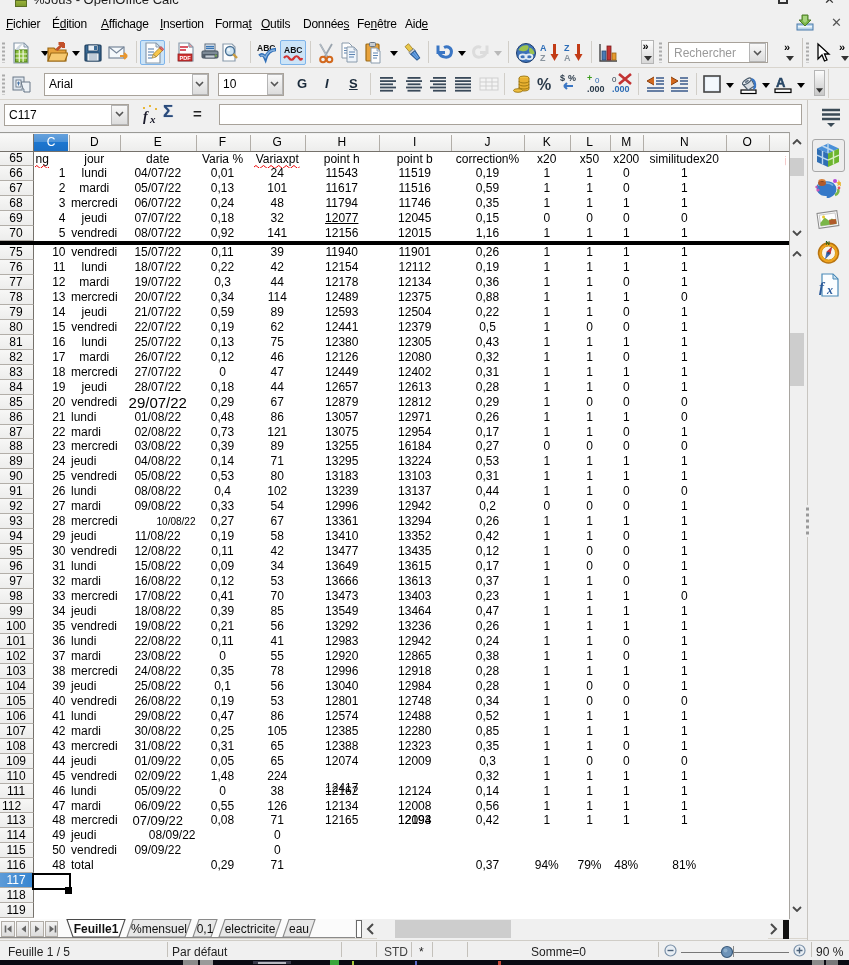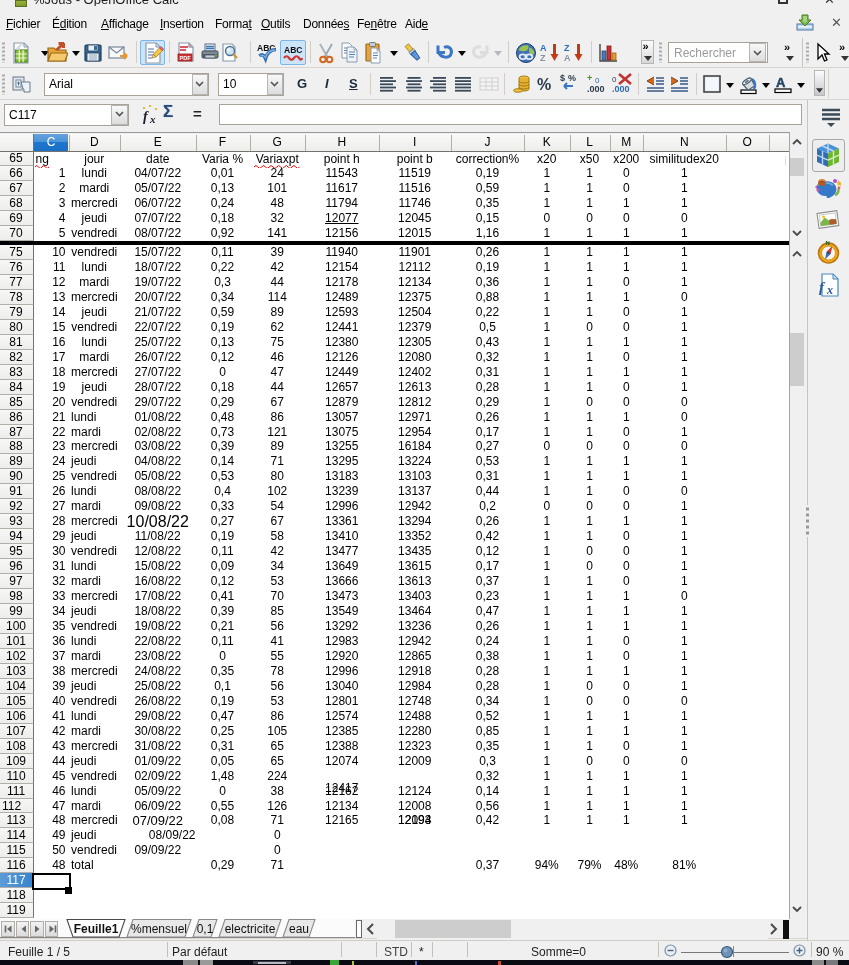--- a/index.html
+++ b/index.html
@@ -741,21 +741,21 @@
 <div class="txt" style="left:249.5px;top:379.64px;width:55.5px;text-align:center;font-size:12px;line-height:15px;color:#000;font-weight:normal;">44</div>
 <div class="txt" style="left:305px;top:379.64px;width:73.5px;text-align:center;font-size:12px;line-height:15px;color:#000;font-weight:normal;">12657</div>
 <div class="txt" style="left:378.5px;top:379.64px;width:72.5px;text-align:center;font-size:12px;line-height:15px;color:#000;font-weight:normal;">12613</div>
 <div class="txt" style="left:451px;top:379.64px;width:73px;text-align:center;font-size:12px;line-height:15px;color:#000;font-weight:normal;">0,28</div>
 <div class="txt" style="left:524px;top:379.64px;width:45.5px;text-align:center;font-size:12px;line-height:15px;color:#000;font-weight:normal;">1</div>
 <div class="txt" style="left:569.5px;top:379.64px;width:40.0px;text-align:center;font-size:12px;line-height:15px;color:#000;font-weight:normal;">1</div>
 <div class="txt" style="left:609.5px;top:379.64px;width:33.5px;text-align:center;font-size:12px;line-height:15px;color:#000;font-weight:normal;">0</div>
 <div class="txt" style="left:643px;top:379.64px;width:82.5px;text-align:center;font-size:12px;line-height:15px;color:#000;font-weight:normal;">1</div>
 <div class="txt" style="left:-54.5px;top:394.6px;width:120px;text-align:right;font-size:12px;line-height:15px;color:#000;">20</div>
 <div class="txt" style="left:68.5px;top:394.6px;width:51.5px;text-align:center;font-size:12px;line-height:15px;color:#000;font-weight:normal;">vendredi</div>
-<div class="txt" style="left:120px;top:394.6px;width:75.5px;text-align:center;font-size:12px;line-height:15px;color:#000;font-weight:normal;">29/07/22</div>
+<div class="txt" style="left:120px;top:394.6px;width:75.5px;text-align:center;font-size:15px;line-height:15px;color:#000;font-weight:normal;">29/07/22</div>
 <div class="txt" style="left:195.5px;top:394.6px;width:54.0px;text-align:center;font-size:12px;line-height:15px;color:#000;font-weight:normal;">0,29</div>
 <div class="txt" style="left:249.5px;top:394.6px;width:55.5px;text-align:center;font-size:12px;line-height:15px;color:#000;font-weight:normal;">67</div>
 <div class="txt" style="left:305px;top:394.6px;width:73.5px;text-align:center;font-size:12px;line-height:15px;color:#000;font-weight:normal;">12879</div>
 <div class="txt" style="left:378.5px;top:394.6px;width:72.5px;text-align:center;font-size:12px;line-height:15px;color:#000;font-weight:normal;">12812</div>
 <div class="txt" style="left:451px;top:394.6px;width:73px;text-align:center;font-size:12px;line-height:15px;color:#000;font-weight:normal;">0,29</div>
 <div class="txt" style="left:524px;top:394.6px;width:45.5px;text-align:center;font-size:12px;line-height:15px;color:#000;font-weight:normal;">1</div>
 <div class="txt" style="left:569.5px;top:394.6px;width:40.0px;text-align:center;font-size:12px;line-height:15px;color:#000;font-weight:normal;">0</div>
 <div class="txt" style="left:609.5px;top:394.6px;width:33.5px;text-align:center;font-size:12px;line-height:15px;color:#000;font-weight:normal;">0</div>
 <div class="txt" style="left:643px;top:394.6px;width:82.5px;text-align:center;font-size:12px;line-height:15px;color:#000;font-weight:normal;">0</div>
 <div class="txt" style="left:-54.5px;top:409.56px;width:120px;text-align:right;font-size:12px;line-height:15px;color:#000;">21</div>
@@ -837,21 +837,21 @@
 <div class="txt" style="left:249.5px;top:499.32000000000005px;width:55.5px;text-align:center;font-size:12px;line-height:15px;color:#000;font-weight:normal;">54</div>
 <div class="txt" style="left:305px;top:499.32000000000005px;width:73.5px;text-align:center;font-size:12px;line-height:15px;color:#000;font-weight:normal;">12996</div>
 <div class="txt" style="left:378.5px;top:499.32000000000005px;width:72.5px;text-align:center;font-size:12px;line-height:15px;color:#000;font-weight:normal;">12942</div>
 <div class="txt" style="left:451px;top:499.32000000000005px;width:73px;text-align:center;font-size:12px;line-height:15px;color:#000;font-weight:normal;">0,2</div>
 <div class="txt" style="left:524px;top:499.32000000000005px;width:45.5px;text-align:center;font-size:12px;line-height:15px;color:#000;font-weight:normal;">0</div>
 <div class="txt" style="left:569.5px;top:499.32000000000005px;width:40.0px;text-align:center;font-size:12px;line-height:15px;color:#000;font-weight:normal;">0</div>
 <div class="txt" style="left:609.5px;top:499.32000000000005px;width:33.5px;text-align:center;font-size:12px;line-height:15px;color:#000;font-weight:normal;">0</div>
 <div class="txt" style="left:643px;top:499.32000000000005px;width:82.5px;text-align:center;font-size:12px;line-height:15px;color:#000;font-weight:normal;">1</div>
 <div class="txt" style="left:-54.5px;top:514.28px;width:120px;text-align:right;font-size:12px;line-height:15px;color:#000;">28</div>
 <div class="txt" style="left:71px;top:514.28px;font-size:12px;line-height:15px;color:#000;">mercredi</div>
-<div class="txt" style="left:120px;top:514.28px;width:75.5px;text-align:center;font-size:16px;line-height:15px;color:#000;font-weight:normal;">10/08/22</div>
+<div class="txt" style="left:120px;top:514.28px;width:75.5px;text-align:right;font-size:10px;line-height:15px;color:#000;font-weight:normal;">10/08/22</div>
 <div class="txt" style="left:195.5px;top:514.28px;width:54.0px;text-align:center;font-size:12px;line-height:15px;color:#000;font-weight:normal;">0,27</div>
 <div class="txt" style="left:249.5px;top:514.28px;width:55.5px;text-align:center;font-size:12px;line-height:15px;color:#000;font-weight:normal;">67</div>
 <div class="txt" style="left:305px;top:514.28px;width:73.5px;text-align:center;font-size:12px;line-height:15px;color:#000;font-weight:normal;">13361</div>
 <div class="txt" style="left:378.5px;top:514.28px;width:72.5px;text-align:center;font-size:12px;line-height:15px;color:#000;font-weight:normal;">13294</div>
 <div class="txt" style="left:451px;top:514.28px;width:73px;text-align:center;font-size:12px;line-height:15px;color:#000;font-weight:normal;">0,26</div>
 <div class="txt" style="left:524px;top:514.28px;width:45.5px;text-align:center;font-size:12px;line-height:15px;color:#000;font-weight:normal;">1</div>
 <div class="txt" style="left:569.5px;top:514.28px;width:40.0px;text-align:center;font-size:12px;line-height:15px;color:#000;font-weight:normal;">1</div>
 <div class="txt" style="left:609.5px;top:514.28px;width:33.5px;text-align:center;font-size:12px;line-height:15px;color:#000;font-weight:normal;">1</div>
 <div class="txt" style="left:643px;top:514.28px;width:82.5px;text-align:center;font-size:12px;line-height:15px;color:#000;font-weight:normal;">1</div>
 <div class="txt" style="left:-54.5px;top:529.24px;width:120px;text-align:right;font-size:12px;line-height:15px;color:#000;">29</div>

